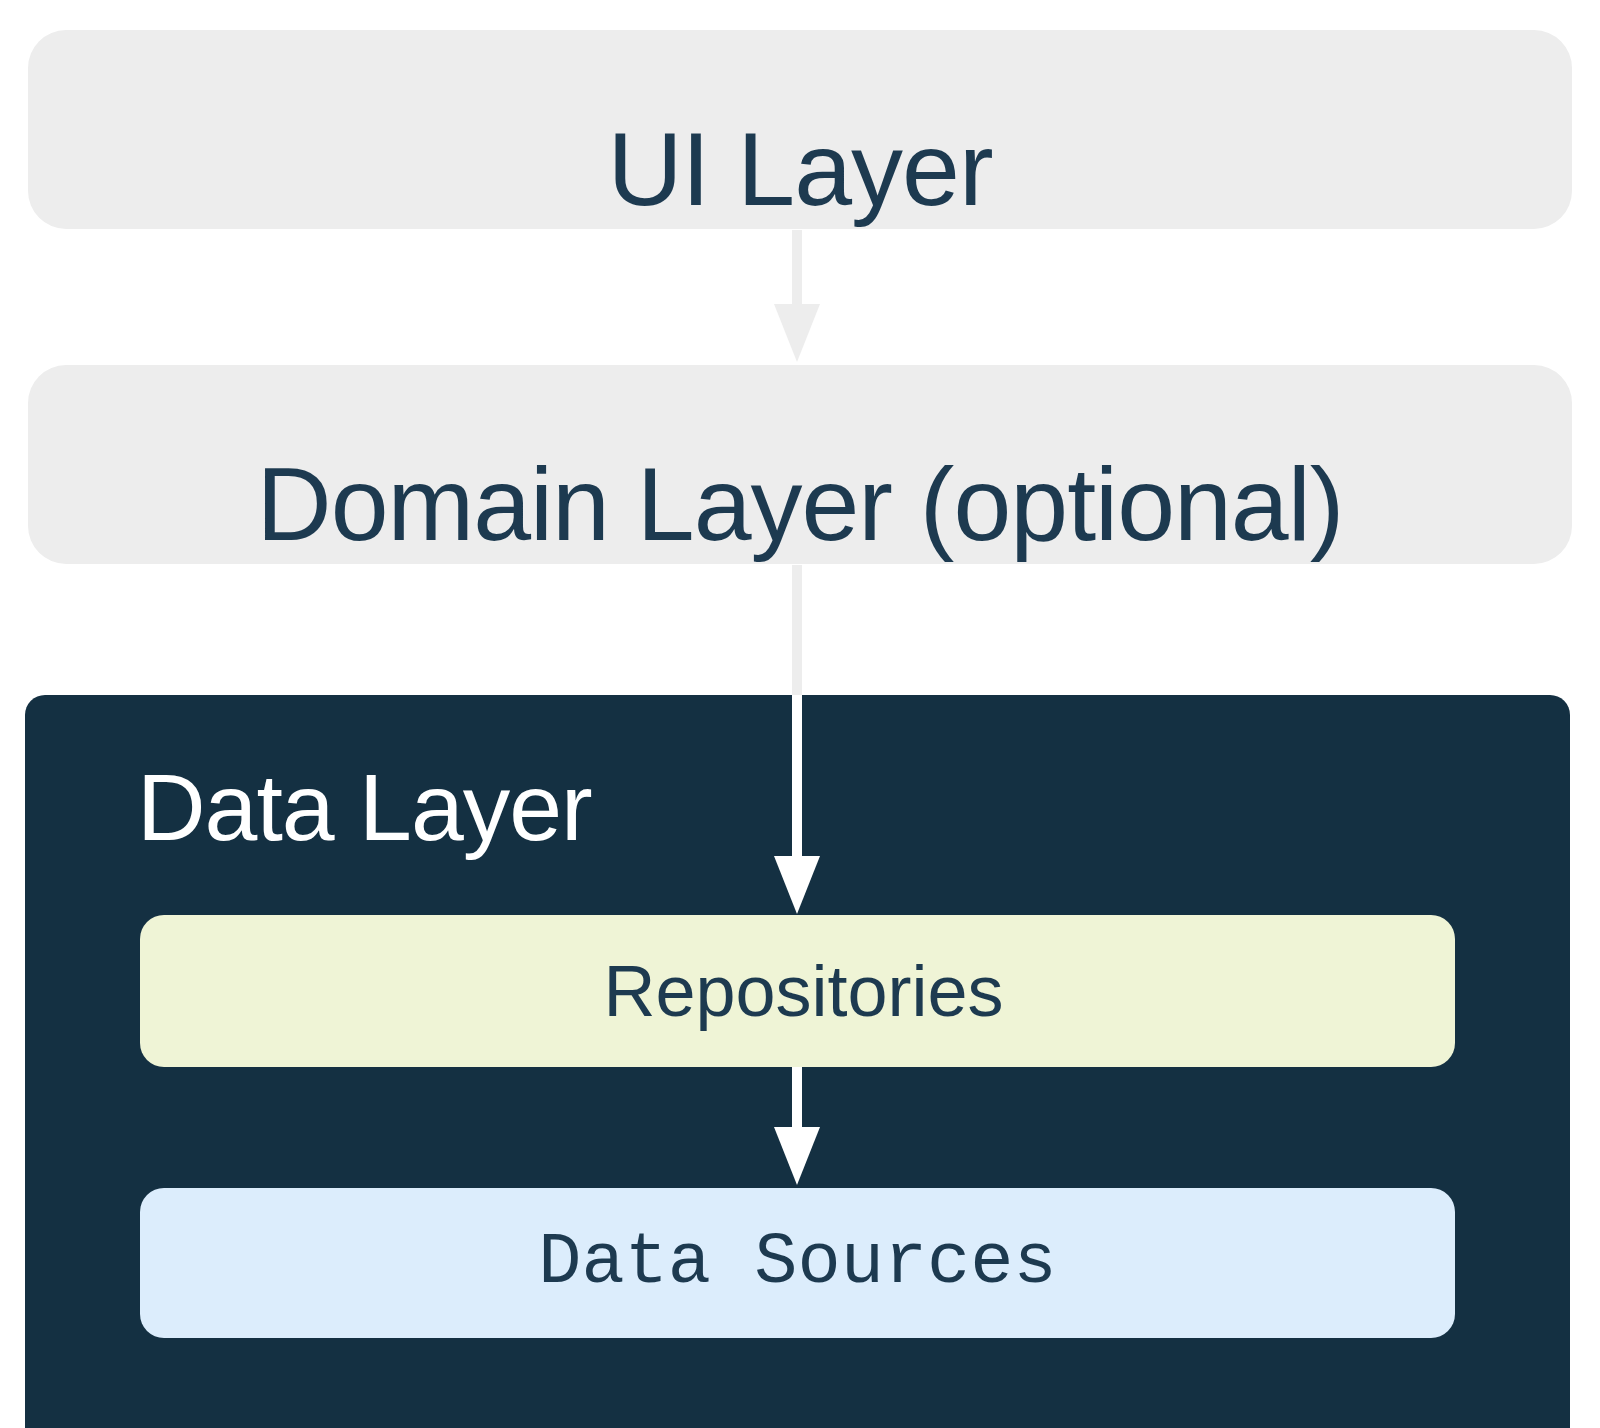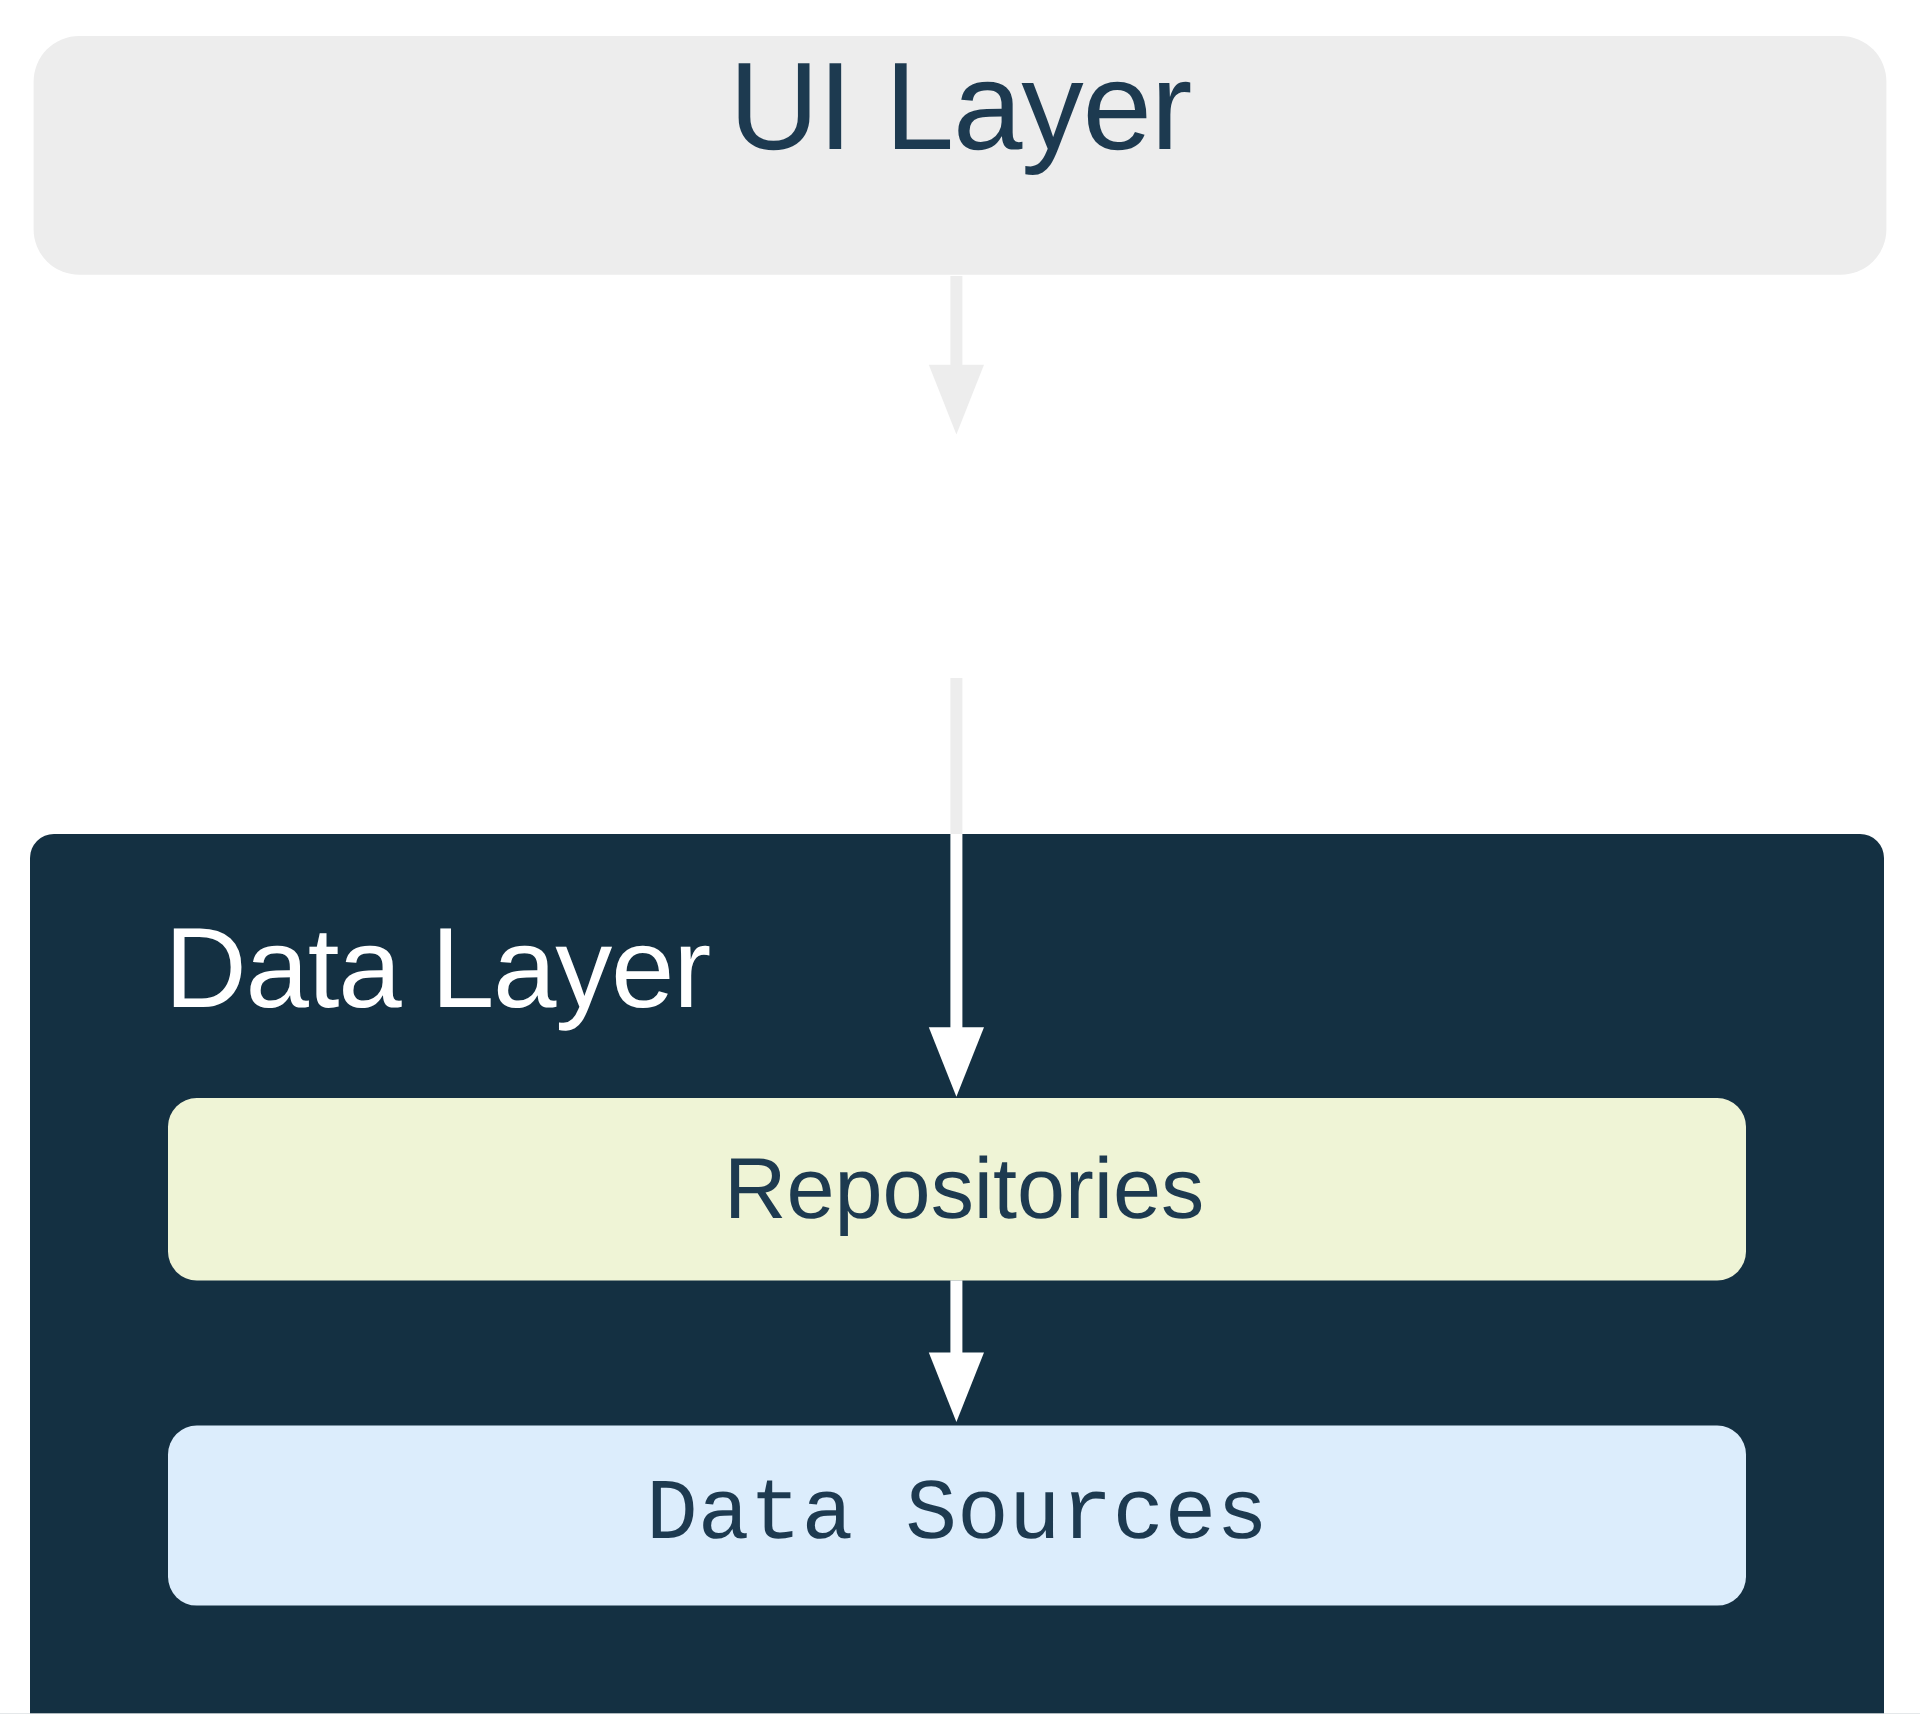--- a/index.html
+++ b/index.html
@@ -26,21 +26,21 @@
   }
 
   .layer-box {
     position: absolute;
     left: 28px;
     width: 1544px;
     height: 199px;
     background: var(--light-box);
     border-radius: 38px;
     display: flex;
-    align-items: flex-start;
+    align-items: flex-end;
     justify-content: center;
   }
   .layer-box .layer-label {
     color: var(--navy-text);
     font-size: 104px;
     letter-spacing: -1px;
     white-space: nowrap;
   }
   .ui-layer-box { top: 30px; }
   .domain-layer-box { top: 365px; }
@@ -113,20 +113,23 @@
 
 <div class="diagram">
 
   <div class="layer-box ui-layer-box">
     <span class="layer-label">UI Layer</span>
   </div>
 
   <div class="arrow-part arrow-shaft gray shaft-1"></div>
   <div class="arrow-part arrow-head gray head-1"></div>
 
+  <div class="layer-box domain-layer-box">
+    <span class="layer-label">Domain Layer (optional)</span>
+  </div>
 
   <div class="arrow-part arrow-shaft gray shaft-2-gray"></div>
 
   <div class="data-layer-box">
     <span class="data-layer-title">Data Layer</span>
 
     <div class="inner-box repositories-box">
       <span class="inner-label">Repositories</span>
     </div>
 

